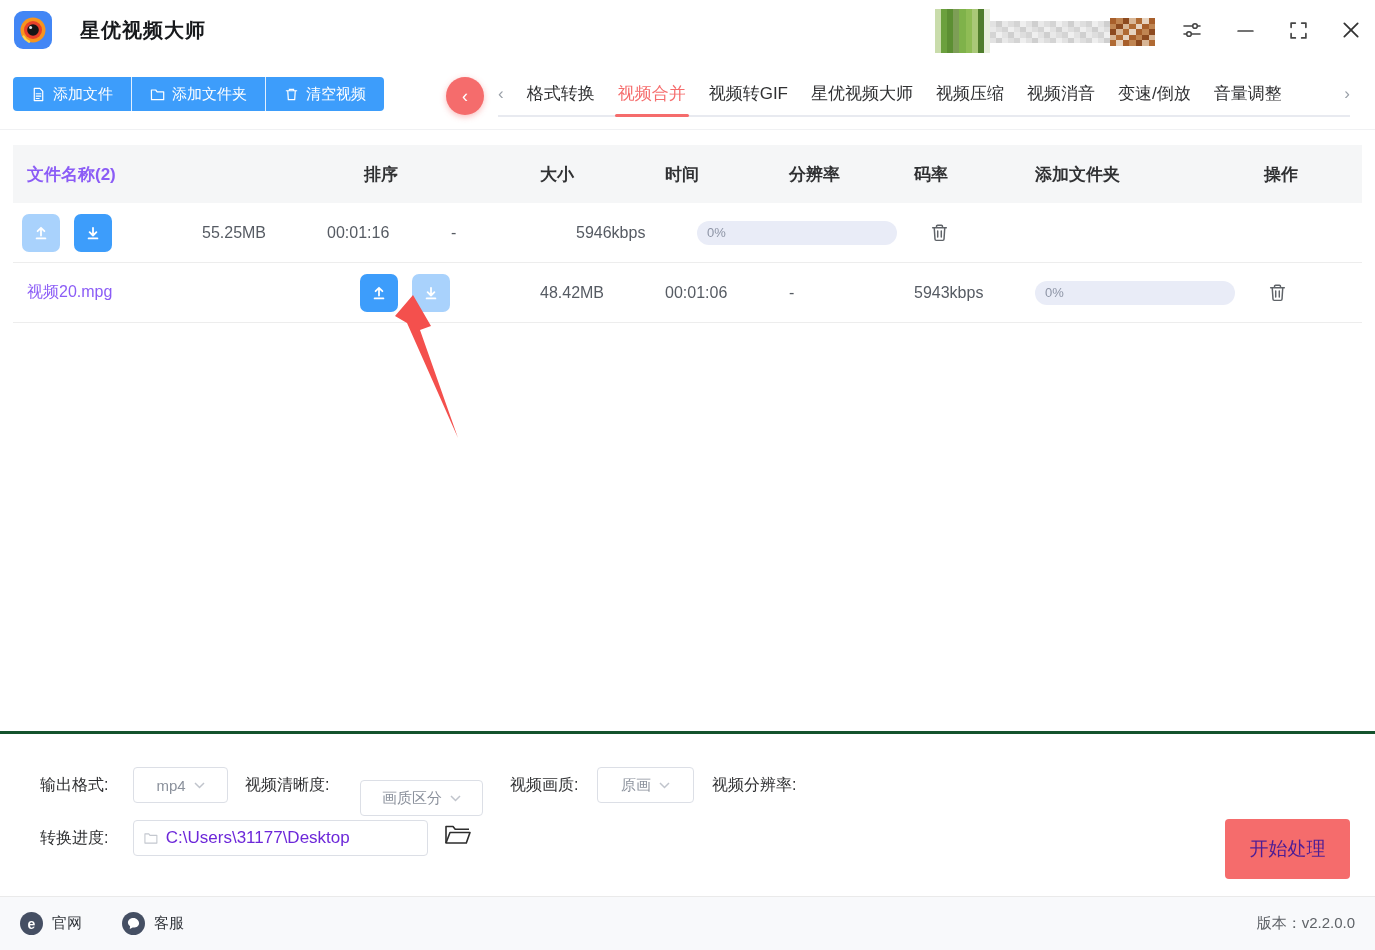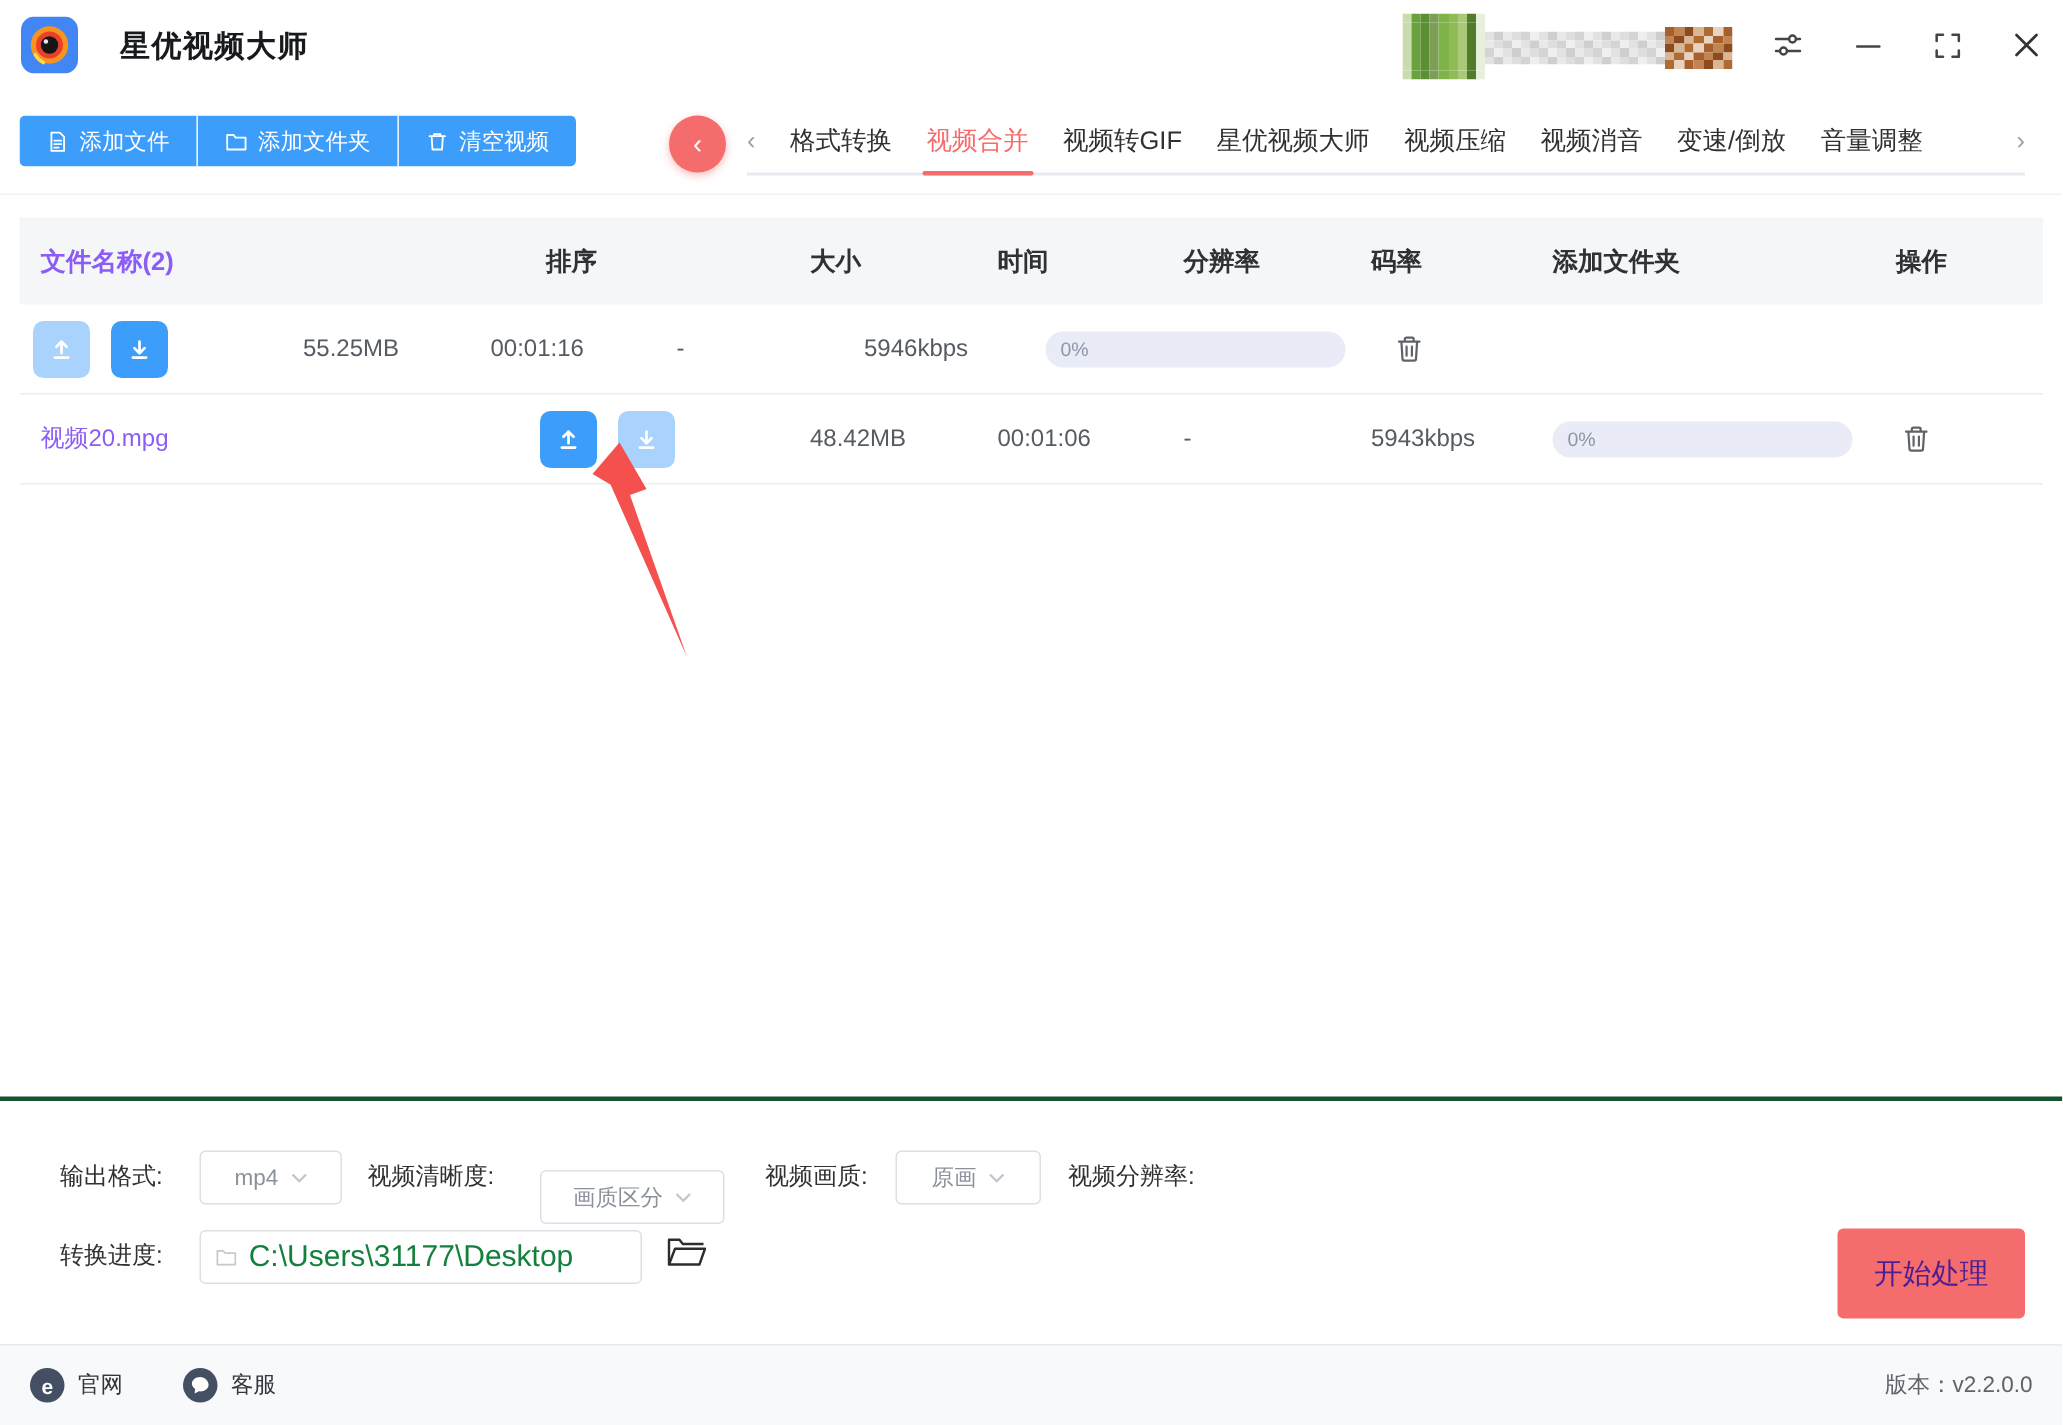--- a/index.html
+++ b/index.html
@@ -62,21 +62,21 @@
 .arrow-overlay{position:absolute;inset:0;pointer-events:none;z-index:6}
 
 
 .settings{position:absolute;left:0;right:0;top:731px;height:165px;background:#fff;border-top:3px solid #14532d}
 .s-label{position:absolute;font-size:16px;color:#303133;line-height:36px;white-space:nowrap}
 .s-box{position:absolute;height:36px;border:1px solid #dcdfe6;border-radius:4px;background:#fff;display:flex;
   align-items:center;justify-content:center;gap:8px;font-size:15px;color:#8b919c;cursor:pointer}
 .s-box .chev{display:flex;align-items:center}
 .dir-input{position:absolute;left:133px;top:86px;width:295px;height:36px;border:1px solid #dcdfe6;border-radius:4px;
   display:flex;align-items:center;gap:8px;padding:0 10px;overflow:hidden}
-.dir-input input{border:none;outline:none;font-size:20px;color:#15803d;width:100%;background:transparent;font-family:inherit}
+.dir-input input{border:none;outline:none;font-size:17px;color:#6d28d9;width:100%;background:transparent;font-family:inherit}
 .open-dir{position:absolute;left:444px;top:90px;background:none;border:none;cursor:pointer}
 .start-btn{position:absolute;right:25px;top:85px;width:125px;height:60px;background:#f56c6c;border:none;border-radius:4px;
   color:#4c1d95;font-size:19px;cursor:pointer;font-family:inherit}
 
 
 .footer{position:absolute;left:0;right:0;bottom:0;height:54px;background:#f8f9fb;border-top:1px solid #eaeaea;
   display:flex;align-items:center;padding:0 20px}
 .f-link{display:flex;align-items:center;gap:9px;cursor:pointer}
 .f-link + .f-link{margin-left:40px}
 .f-circle{width:23px;height:23px;border-radius:50%;background:#454f63;color:#fff;display:flex;align-items:center;

